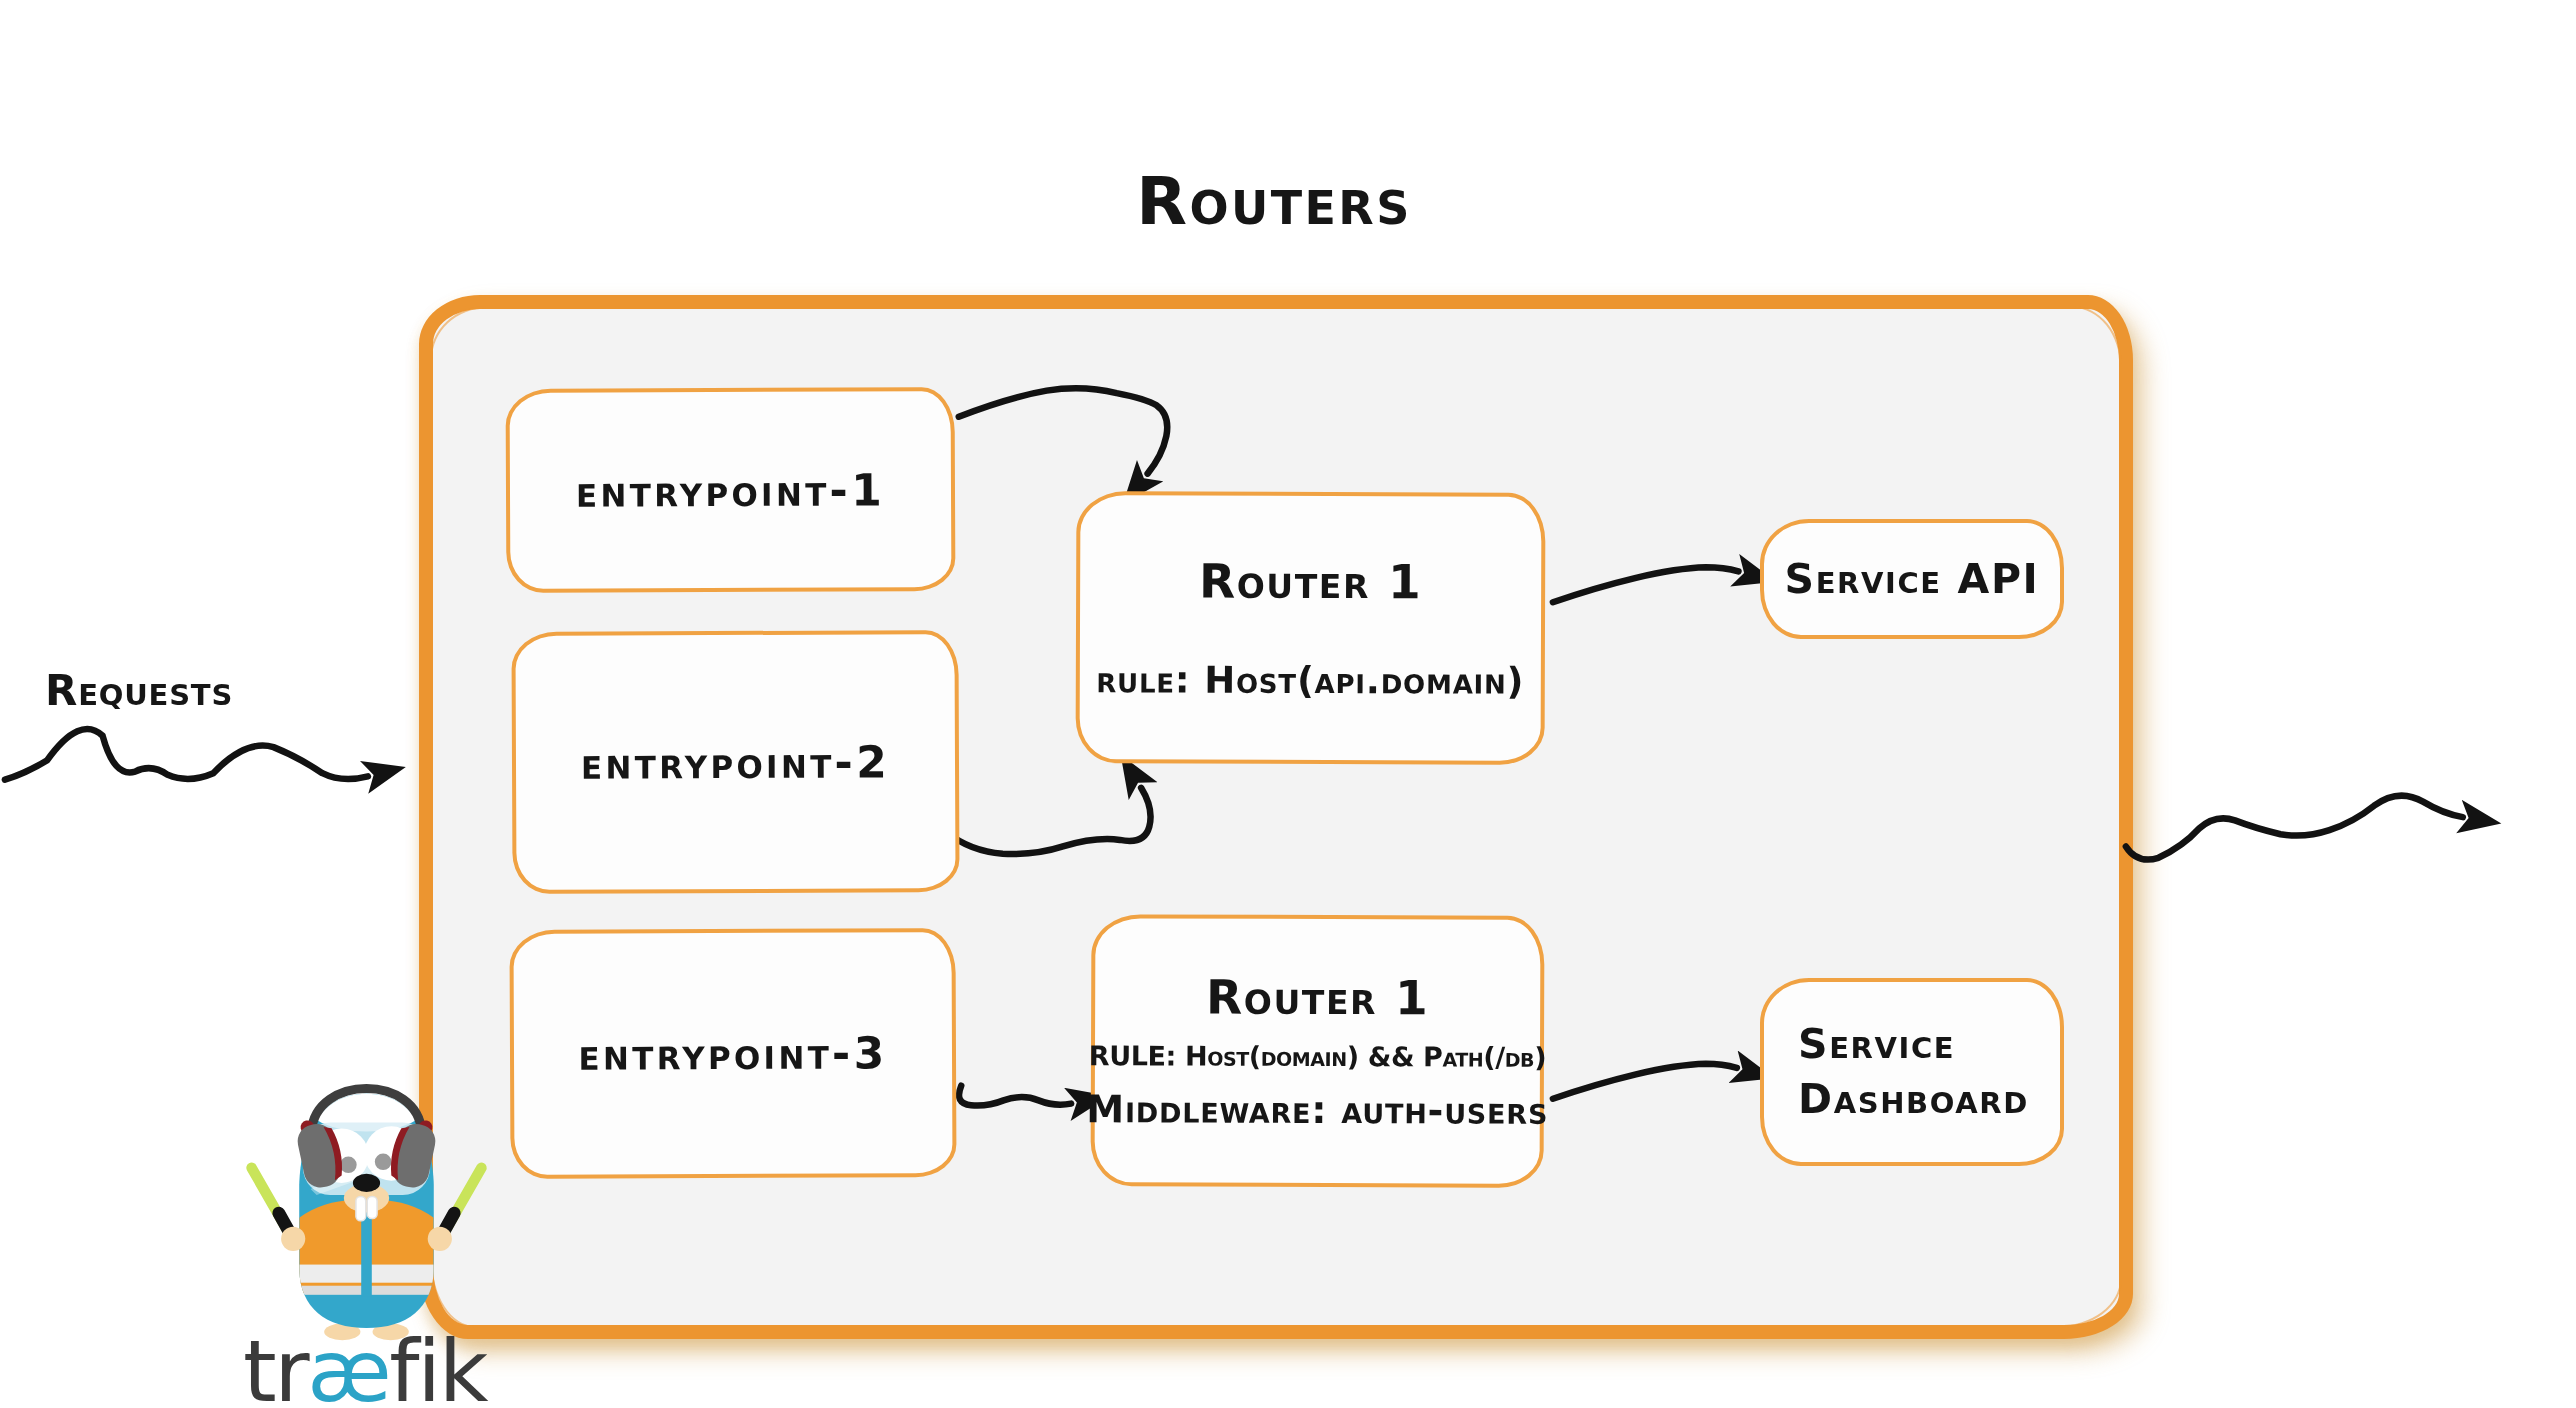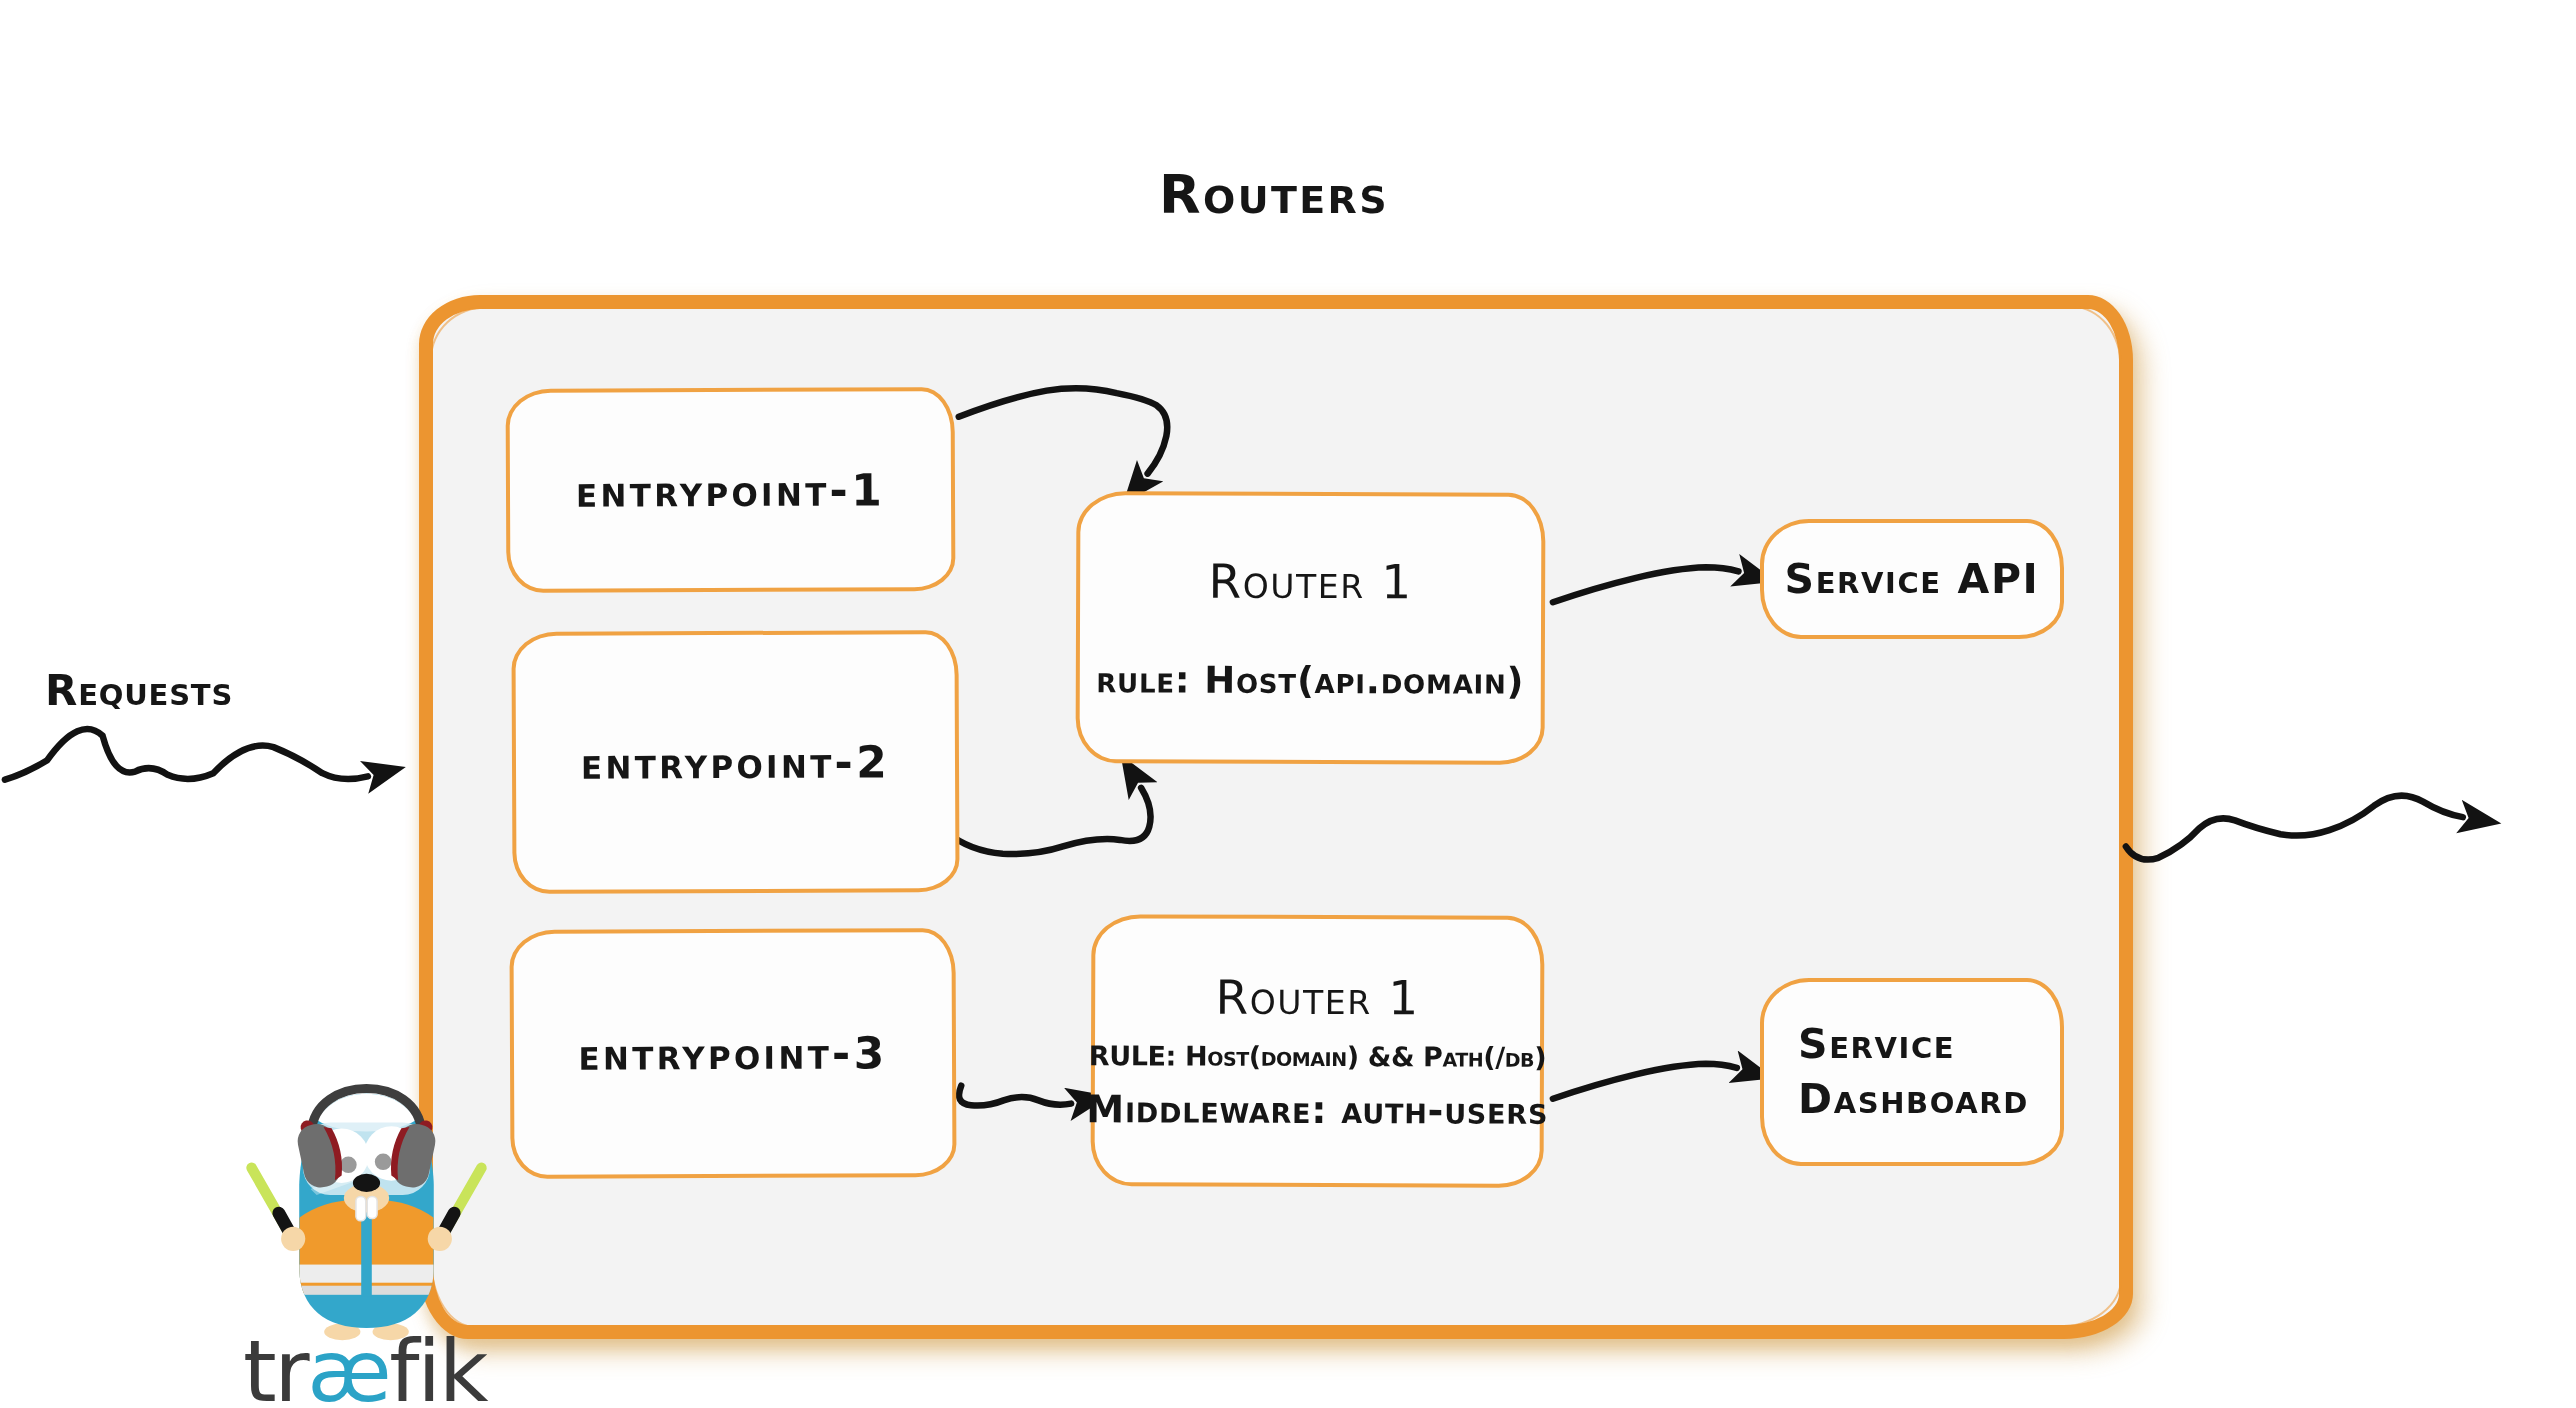--- a/index.html
+++ b/index.html
@@ -9,30 +9,30 @@
 
   
   .frame{position:absolute;left:419px;top:295px;width:1686px;height:1016px;
          background:#F3F3F3;border:14px solid #EC9530;
          border-radius:61px 45px 69px 49px / 49px 65px 45px 73px;
          box-shadow:13px 14.7px 23px rgba(205,150,60,.40), 0 8.1px 13px rgba(205,150,60,.28);}
   .frame::before{content:"";position:absolute;inset:-3.3px;border:2.4px solid rgba(236,149,48,.55);
          border-radius:57px 49px 65px 45px / 53px 61px 49px 69px;pointer-events:none;}
 
   .title{position:absolute;left:1030px;top:163px;width:488px;text-align:center;
-         font-size:54px;font-weight:600;letter-spacing:2.4px;}
+         font-size:66px;font-weight:600;letter-spacing:2.4px;}
 
   
   .node{position:absolute;background:#FDFDFD;border:4.1px solid #F0A243;
         display:flex;flex-direction:column;align-items:center;justify-content:center;
         box-sizing:border-box;}
   .ep{border-radius:45px 33px 41px 37px / 37px 45px 33px 41px;transform:rotate(-.25deg);}
   .ep-label{font-size:44px;font-weight:600;letter-spacing:3.3px;}
   .router{border-radius:49px 37px 45px 41px / 41px 49px 37px 45px;transform:rotate(.2deg);}
-  .router-title{font-size:47px;font-weight:400;letter-spacing:1.6px;}
+  .router-title{font-size:47px;font-weight:700;letter-spacing:1.6px;}
   .router-rule{font-size:37px;font-weight:600;letter-spacing:0.8px;}
   .router-rule2{font-size:27px;font-weight:600;letter-spacing:-0.4px;white-space:nowrap;}
   .router-mw{font-size:38px;font-weight:600;letter-spacing:0.8px;white-space:nowrap;}
   .svc{border-radius:49px 37px 45px 41px / 45px 49px 37px 49px;}
   .svc-label{font-size:41px;font-weight:600;letter-spacing:1.6px;}
   .svc-dash .svc-label{width:228px;text-align:left;line-height:1.35;}
 
   .edge-label{position:absolute;font-size:42px;font-weight:600;letter-spacing:0.8px;margin-left:32px;}
   .edge-label.calls{font-size:33px;white-space:nowrap;}
 

